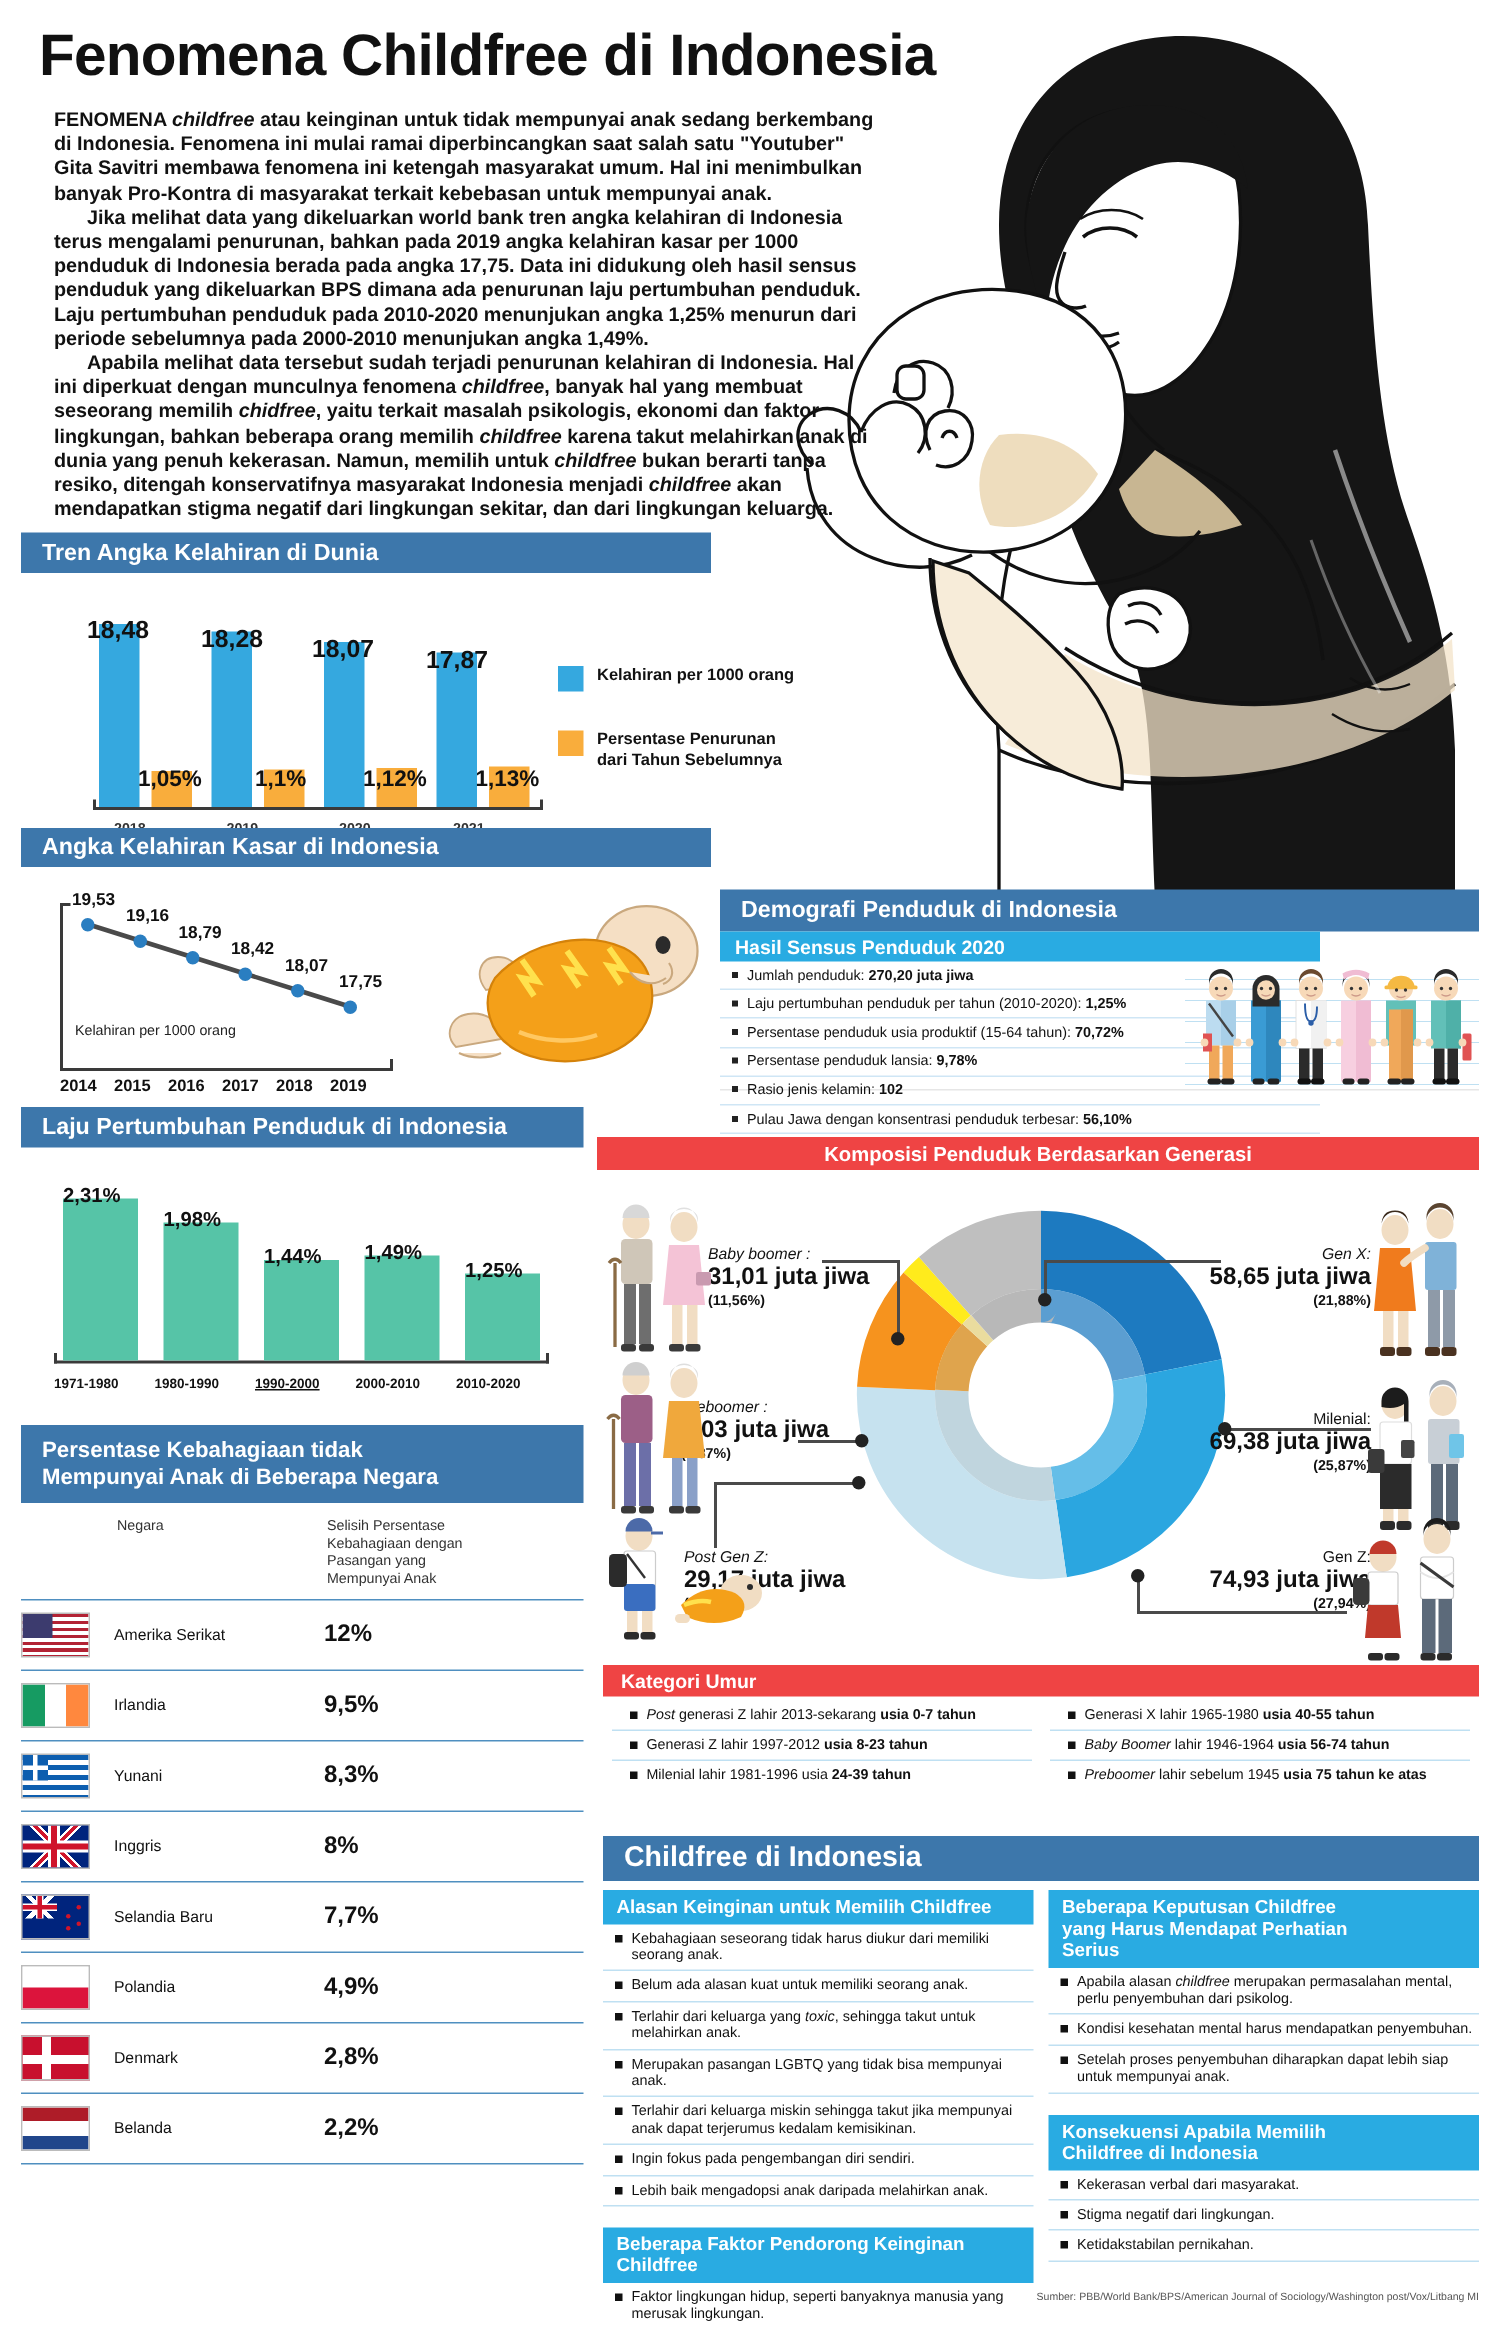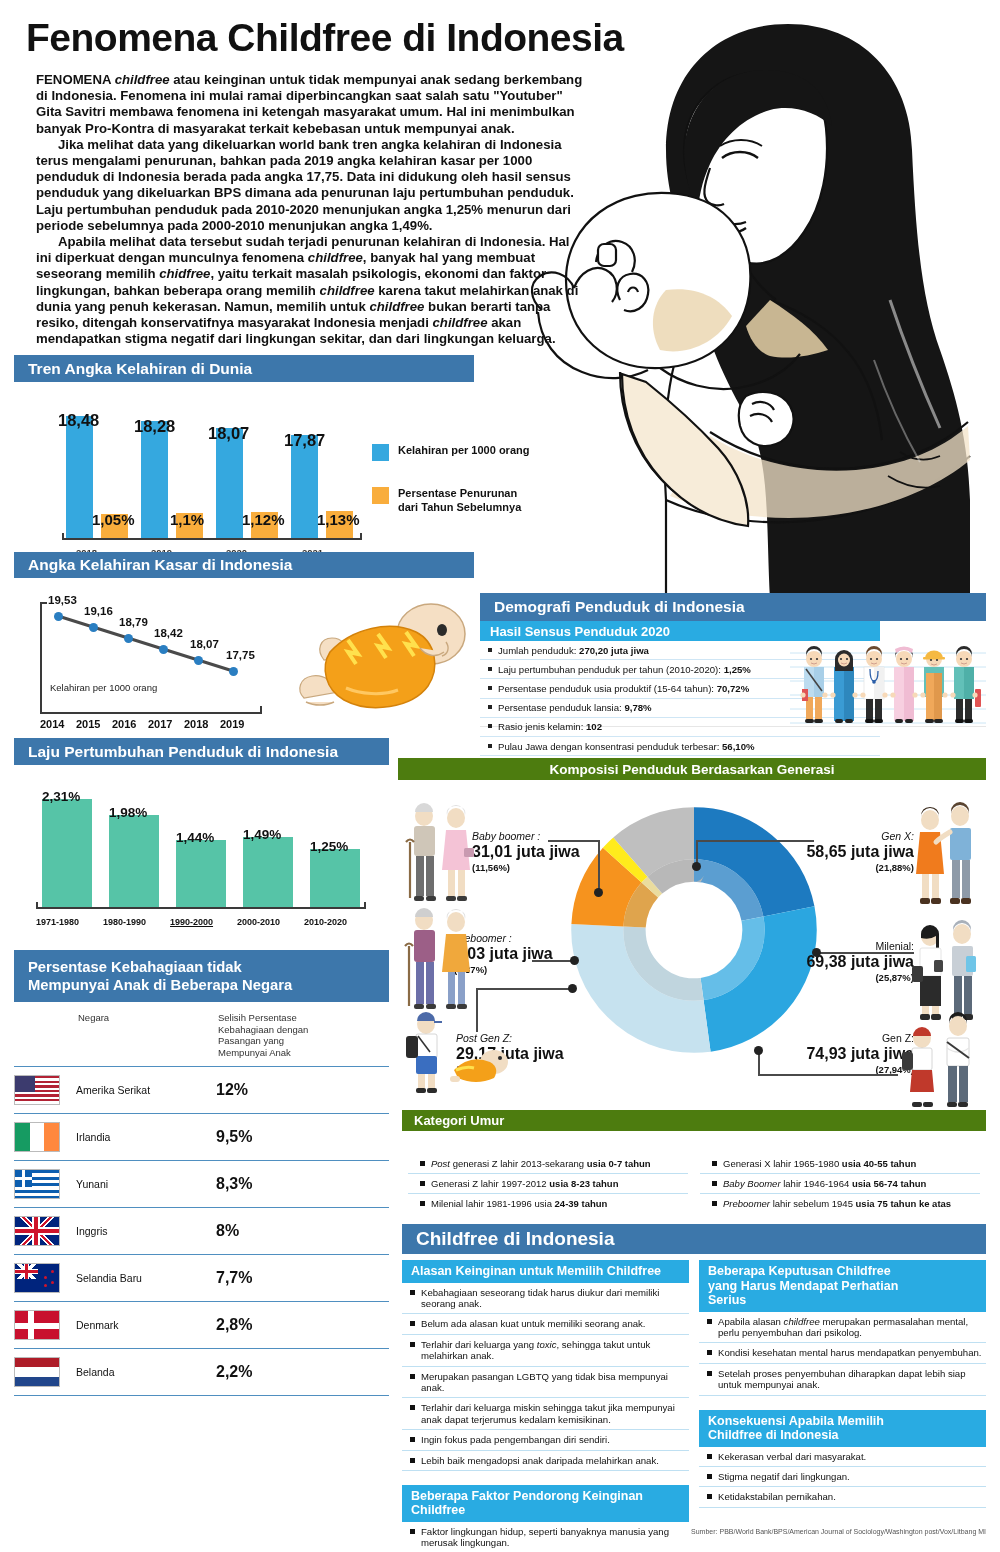--- a/index.html
+++ b/index.html
@@ -9,21 +9,21 @@
   }
   
   .title { position:absolute; left:26px; top:16px; font-size:39px; font-weight:bold; letter-spacing:-0.5px; color:#111; }
   .intro { position:absolute; left:36px; top:72px; width:550px; font-size:13.2px; line-height:16.2px; font-weight:bold; color:#111; text-align:left; }
   .intro p { text-indent:0; margin-bottom:0; }
   .intro p.ind { text-indent:22px; }
   .intro i { font-style:italic; }
 
   
   .hdr-dark { background:#3d77ab; color:#fff; font-weight:bold; display:flex; align-items:center; padding:0 14px; }
-  .hdr-light { background:#4d7c0f; color:#fff; font-weight:bold; display:flex; align-items:center; padding:0 12px; }
+  .hdr-light { background:#ef4444; color:#fff; font-weight:bold; display:flex; align-items:center; padding:0 12px; }
   .hdr-light.center { justify-content:center; }
 
   
   #sec-world { position:absolute; left:14px; top:355px; width:460px; }
   #sec-world .hdr-dark { height:27px; font-size:15.5px; }
   .wb-plot { position:relative; height:170px; margin-top:12px; }
   .wb-axis { position:absolute; left:48px; bottom:24px; width:300px; height:2px; background:#3a3a3a; }
   .wb-axis:before,.wb-axis:after { content:""; position:absolute; width:2px; height:7px; background:#3a3a3a; bottom:0; }
   .wb-axis:before { left:0; } .wb-axis:after { right:0; }
   .wb-group { position:absolute; bottom:26px; display:flex; align-items:flex-end; gap:8px; }
@@ -95,21 +95,21 @@
   .gen-lbl .big { font-size:16px; font-weight:bold; display:block; margin-top:1px; }
   .gen-lbl .pct { font-size:9.5px; font-weight:bold; }
   .gen-lbl.right { text-align:right; }
   .leader { position:absolute; background:#4a4a4a; }
   .leader-dot { position:absolute; width:9px; height:9px; border-radius:50%; background:#222; }
 
   
   #sec-kat { position:absolute; left:402px; top:1110px; width:584px; }
   #sec-kat .hdr-light { height:21px; font-size:13px; }
   .kat-grid { display:flex; margin-top:3px; }
-  .kat-col { width:50%; padding:0 6px;margin-top:20px; }
+  .kat-col { width:50%; padding:0 6px; }
   .kat-li { display:flex; align-items:flex-start; font-size:9.5px; line-height:11px; padding:4px 0 4px 12px; border-bottom:1.6px solid #bfe0f2; }
   .kat-li .sq { width:5px; height:5px; background:#111; margin:3px 6px 0 0; flex:0 0 5px; }
   .kat-li i { font-style:italic; }
   .kat-li b { font-weight:bold; }
 
   
   #sec-cf { position:absolute; left:402px; top:1224px; width:584px; }
   #sec-cf .hdr-dark { height:30px; font-size:19px; }
   .cf-cols { display:flex; gap:10px; margin-top:6px; }
   .cf-col { flex:1; }
@@ -390,20 +390,30 @@
         <div style="position:absolute;right:12px;top:12px;width:3px;height:3px;background:#cf142b;border-radius:50%;"></div>
         <div style="position:absolute;right:12px;top:20px;width:3px;height:3px;background:#cf142b;border-radius:50%;"></div>
         <div style="position:absolute;right:5px;top:17px;width:3px;height:3px;background:#cf142b;border-radius:50%;"></div>
       </div>
     </div>
     <div class="c-name">Selandia Baru</div>
     <div class="c-val">7,7%</div>
   </div>
 
 
+  <div class="tbl-row">
+    <div class="c-flag">
+      <div class="flag" style="display:flex;flex-direction:column;">
+        <div style="flex:1;background:#fff;"></div>
+          <div style="flex:1;background:#dc143c;"></div>
+      </div>
+    </div>
+    <div class="c-name">Polandia</div>
+    <div class="c-val">4,9%</div>
+  </div>
 
 
   <div class="tbl-row">
     <div class="c-flag">
       <div class="flag" style="background:#c8102e;">
         <div style="position:absolute;left:13px;top:0;width:6px;height:30px;background:#fff;"></div>
         <div style="position:absolute;left:0;top:12px;width:46px;height:6px;background:#fff;"></div>
       </div>
     </div>
     <div class="c-name">Denmark</div>

